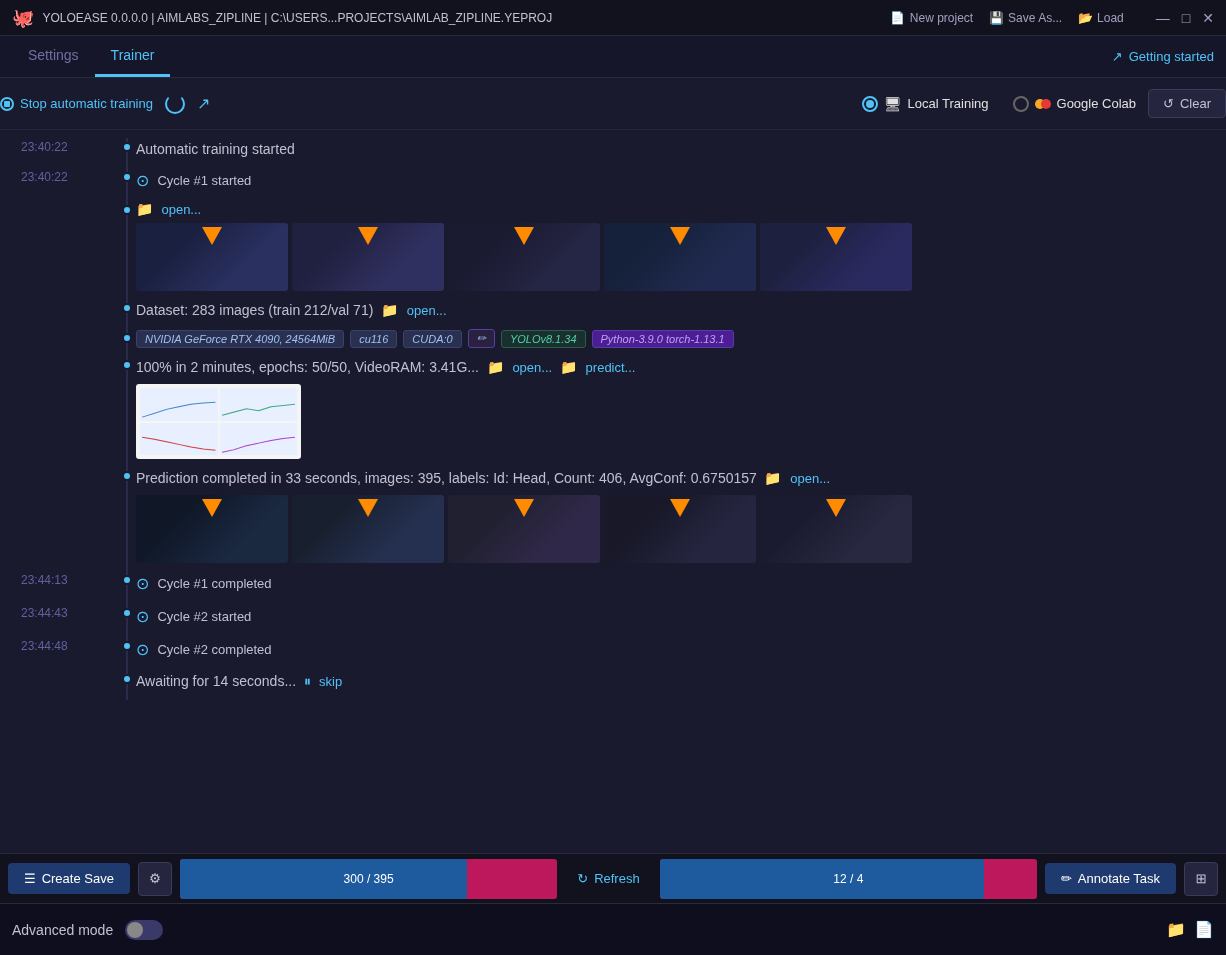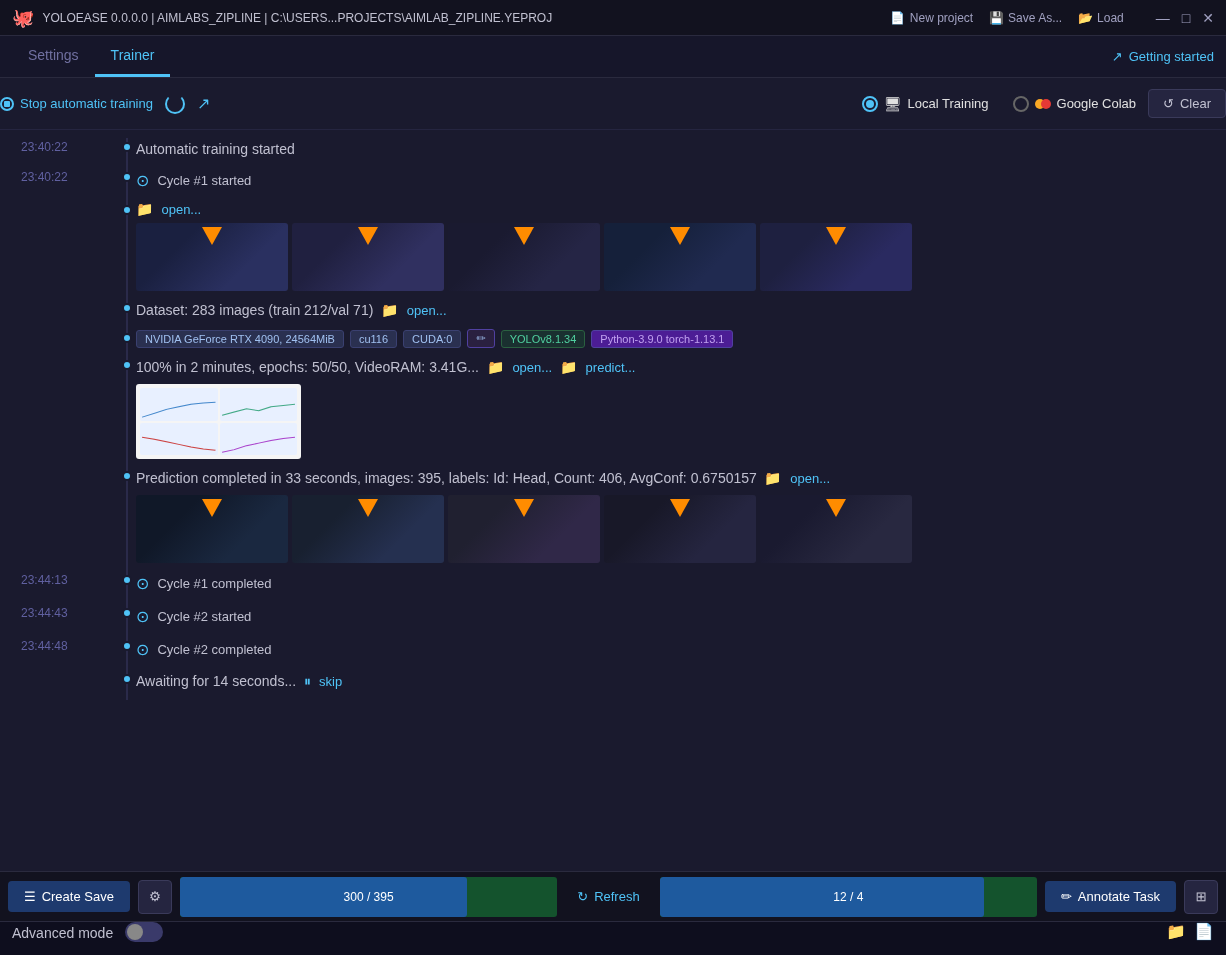--- a/index.html
+++ b/index.html
@@ -315,20 +315,21 @@
       border-right: 10px solid transparent;
       border-top: 18px solid #ff8c00;
     }
 
     .tag-row {
       display: flex;
       align-items: center;
       gap: 6px;
       margin: 6px 0;
       flex-wrap: wrap;
+      font-style: italic;
     }
     .tag {
       background: #2a3050;
       border: 1px solid #3a4070;
       color: #a0c0f0;
       padding: 2px 8px;
       border-radius: 3px;
       font-size: 11px;
     }
     .tag.green {
@@ -425,21 +426,21 @@
       height: 34px;
       border-radius: 4px;
       cursor: pointer;
       display: flex;
       align-items: center;
       justify-content: center;
     }
     .progress-bar-container {
       flex: 1;
       height: 40px;
-      background: #14532d;
+      background: #be185d;
       border-radius: 3px;
       overflow: hidden;
       position: relative;
     }
     .progress-bar-fill {
       height: 100%;
       background: #1e5a9e;
       border-radius: 3px;
     }
     .progress-bar-label {
@@ -484,24 +485,24 @@
       border-radius: 4px;
       cursor: pointer;
       display: flex;
       align-items: center;
       justify-content: center;
     }
 
     
     .advanced-bar {
       background: #0e0e1e;
-      height: 34px;
-      display: flex;
-      align-items: flex-start;
-      padding: 0 12px;
+      height: 52px;
+      display: flex;
+      align-items: center;
+      padding: 16px 12px;
       gap: 12px;
       border-top: 1px solid #2a2a3e;
       flex-shrink: 0;
     }
     .toggle-switch {
       width: 38px;
       height: 20px;
       background: #3a3a6a;
       border-radius: 10px;
       position: relative;

